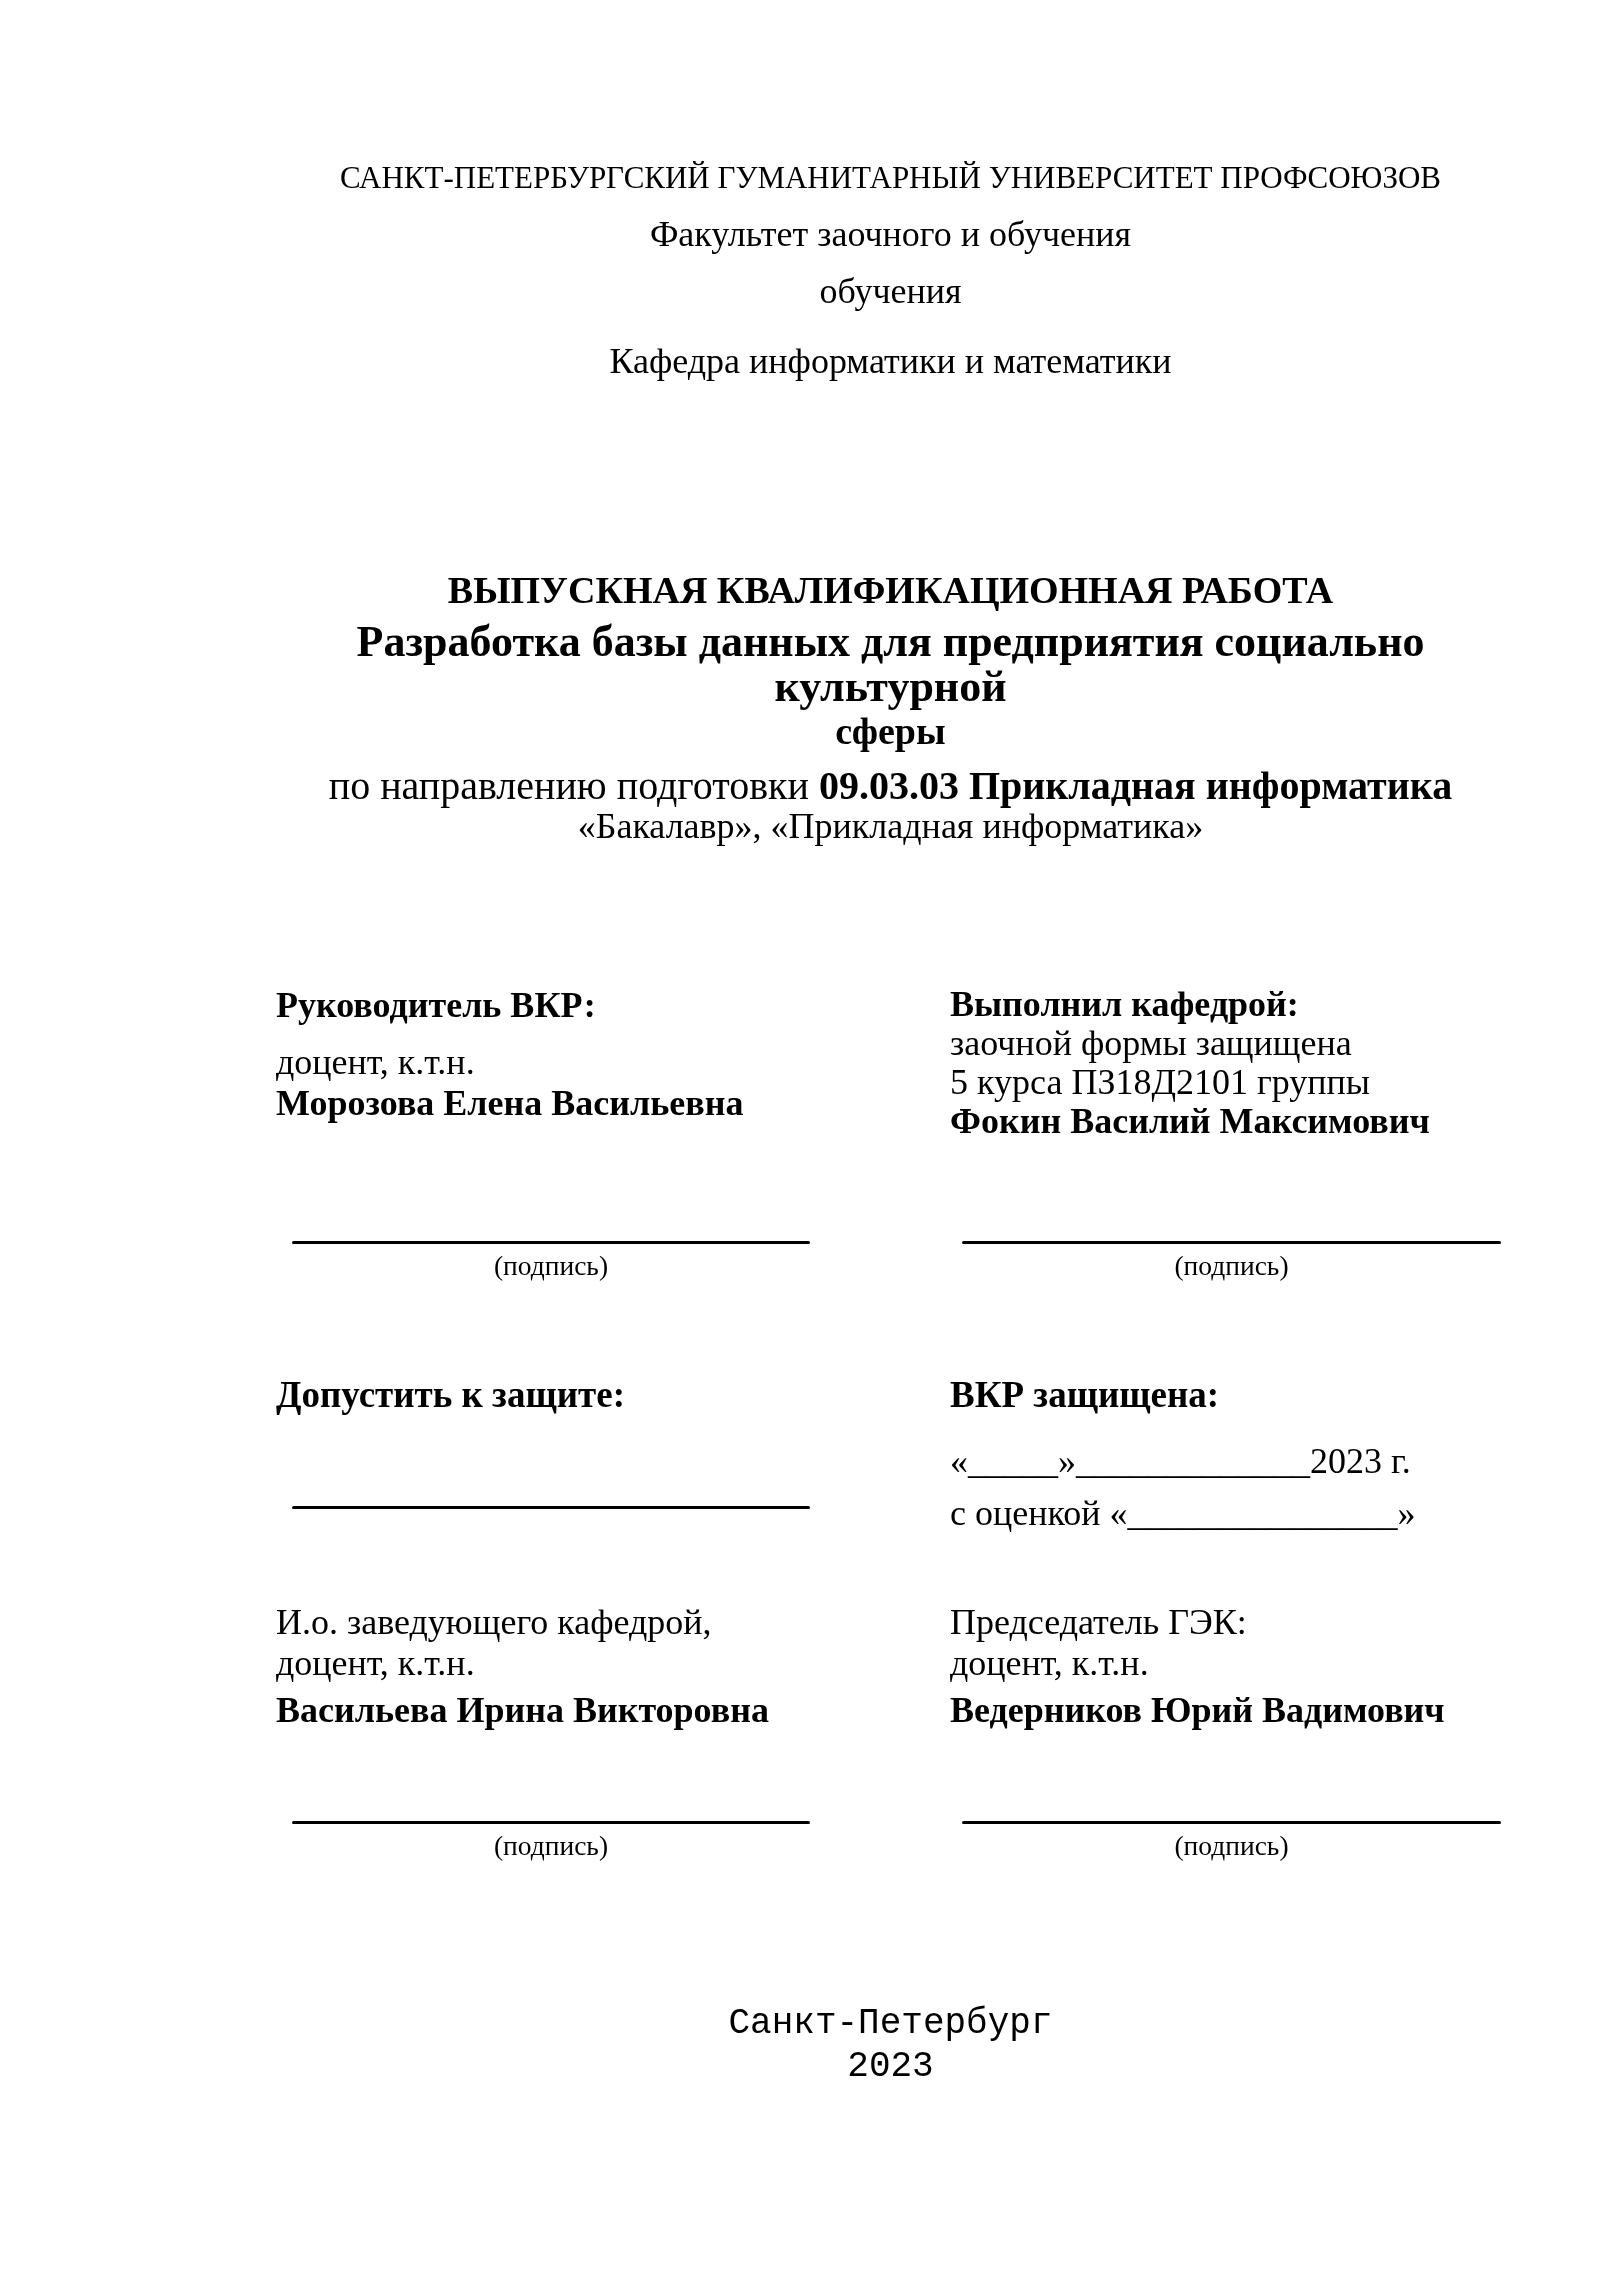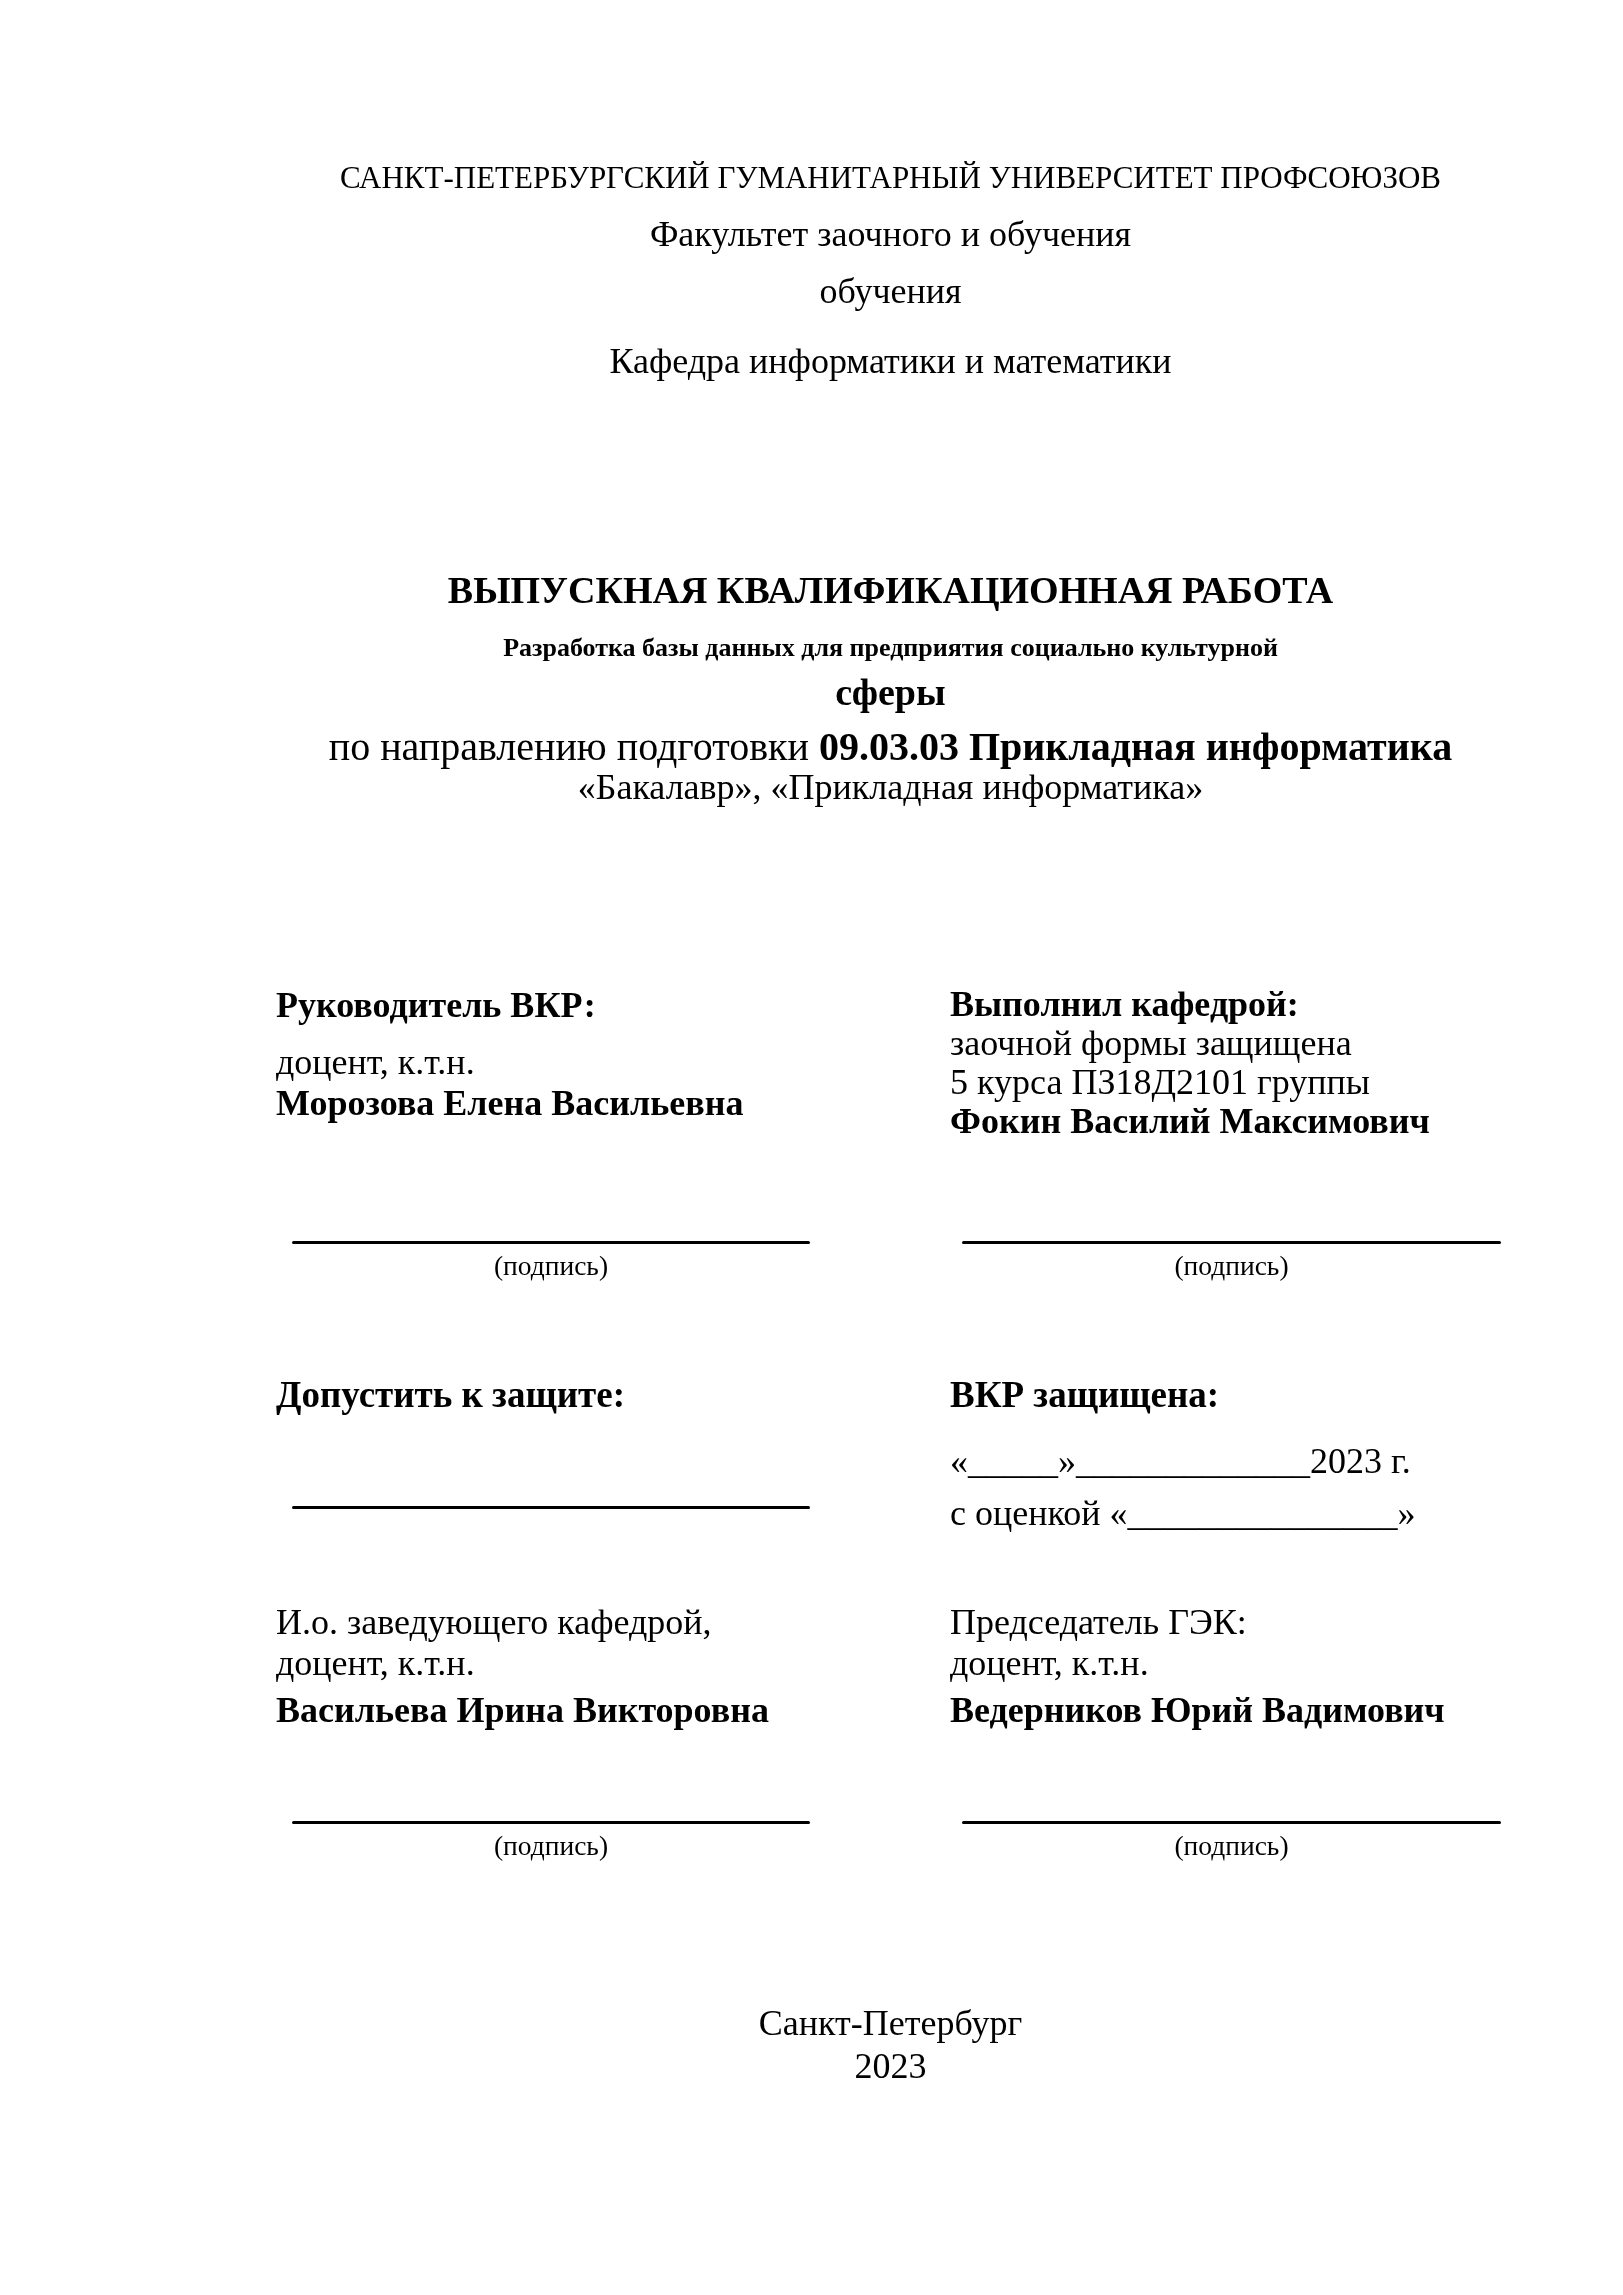--- a/index.html
+++ b/index.html
@@ -28,21 +28,21 @@
 
   <div class="abs center" style="left:279px; width:1223px; top:149px; font-size:36px; line-height:57px;">
     <div class="nowrap" style="font-size:31px;">САНКТ-ПЕТЕРБУРГСКИЙ ГУМАНИТАРНЫЙ УНИВЕРСИТЕТ ПРОФСОЮЗОВ</div>
     <div>Факультет заочного и обучения</div>
     <div>обучения</div>
     <div style="margin-top:12.6px;">Кафедра информатики и математики</div>
   </div>
 
   <div class="abs center" style="left:279px; width:1223px; top:566px;">
     <div class="b" style="font-size:38px; line-height:49px;">ВЫПУСКНАЯ КВАЛИФИКАЦИОННАЯ РАБОТА</div>
-    <div class="b" style="font-size:26px; line-height:45px; margin-top:10px;">Разработка базы данных для предприятия социально культурной</div>
+    <div class="b" style="font-size:44px; line-height:45px; margin-top:4px;">Разработка базы данных для предприятия социально культурной</div>
     <div class="b" style="font-size:38px; line-height:45px;">сферы</div>
     <div style="font-size:40px; line-height:41px; margin-top:11px;">
       <span>по направлению подготовки </span><span class="b">09.03.03 Прикладная информатика</span>
     </div>
     <div style="font-size:36px; line-height:41px;">«Бакалавр», «Прикладная информатика»</div>
   </div>
 
   <div class="abs body-text" style="left:276px; top:985px; width:581px;">
     <div class="b">Руководитель ВКР:</div>
     <div style="margin-top:15.7px;">доцент, к.т.н.</div>
@@ -82,19 +82,19 @@
     <div>доцент, к.т.н.</div>
     <div class="b" style="margin-top:6.3px;">Ведерников Юрий Вадимович</div>
   </div>
 
   <div class="abs sig-line" style="left:292px; top:1821px; width:518px;"></div>
   <div class="abs sig-caption" style="left:292px; top:1830px; width:518px;">(подпись)</div>
 
   <div class="abs sig-line" style="left:962px; top:1821px; width:539px;"></div>
   <div class="abs sig-caption" style="left:962px; top:1830px; width:539px;">(подпись)</div>
 
-  <div class="abs center" style="left:279px; width:1223px; top:2002px; font-size:36px; line-height:43px;">
+  <div class="abs center" style="left:279px; width:1223px; top:2002px; font-size:36px; line-height:43px;font-family:Liberation Mono, monospace;">
     <div>Санкт-Петербург</div>
     <div>2023</div>
   </div>
 
 </div>
 
 
 </body></html>

